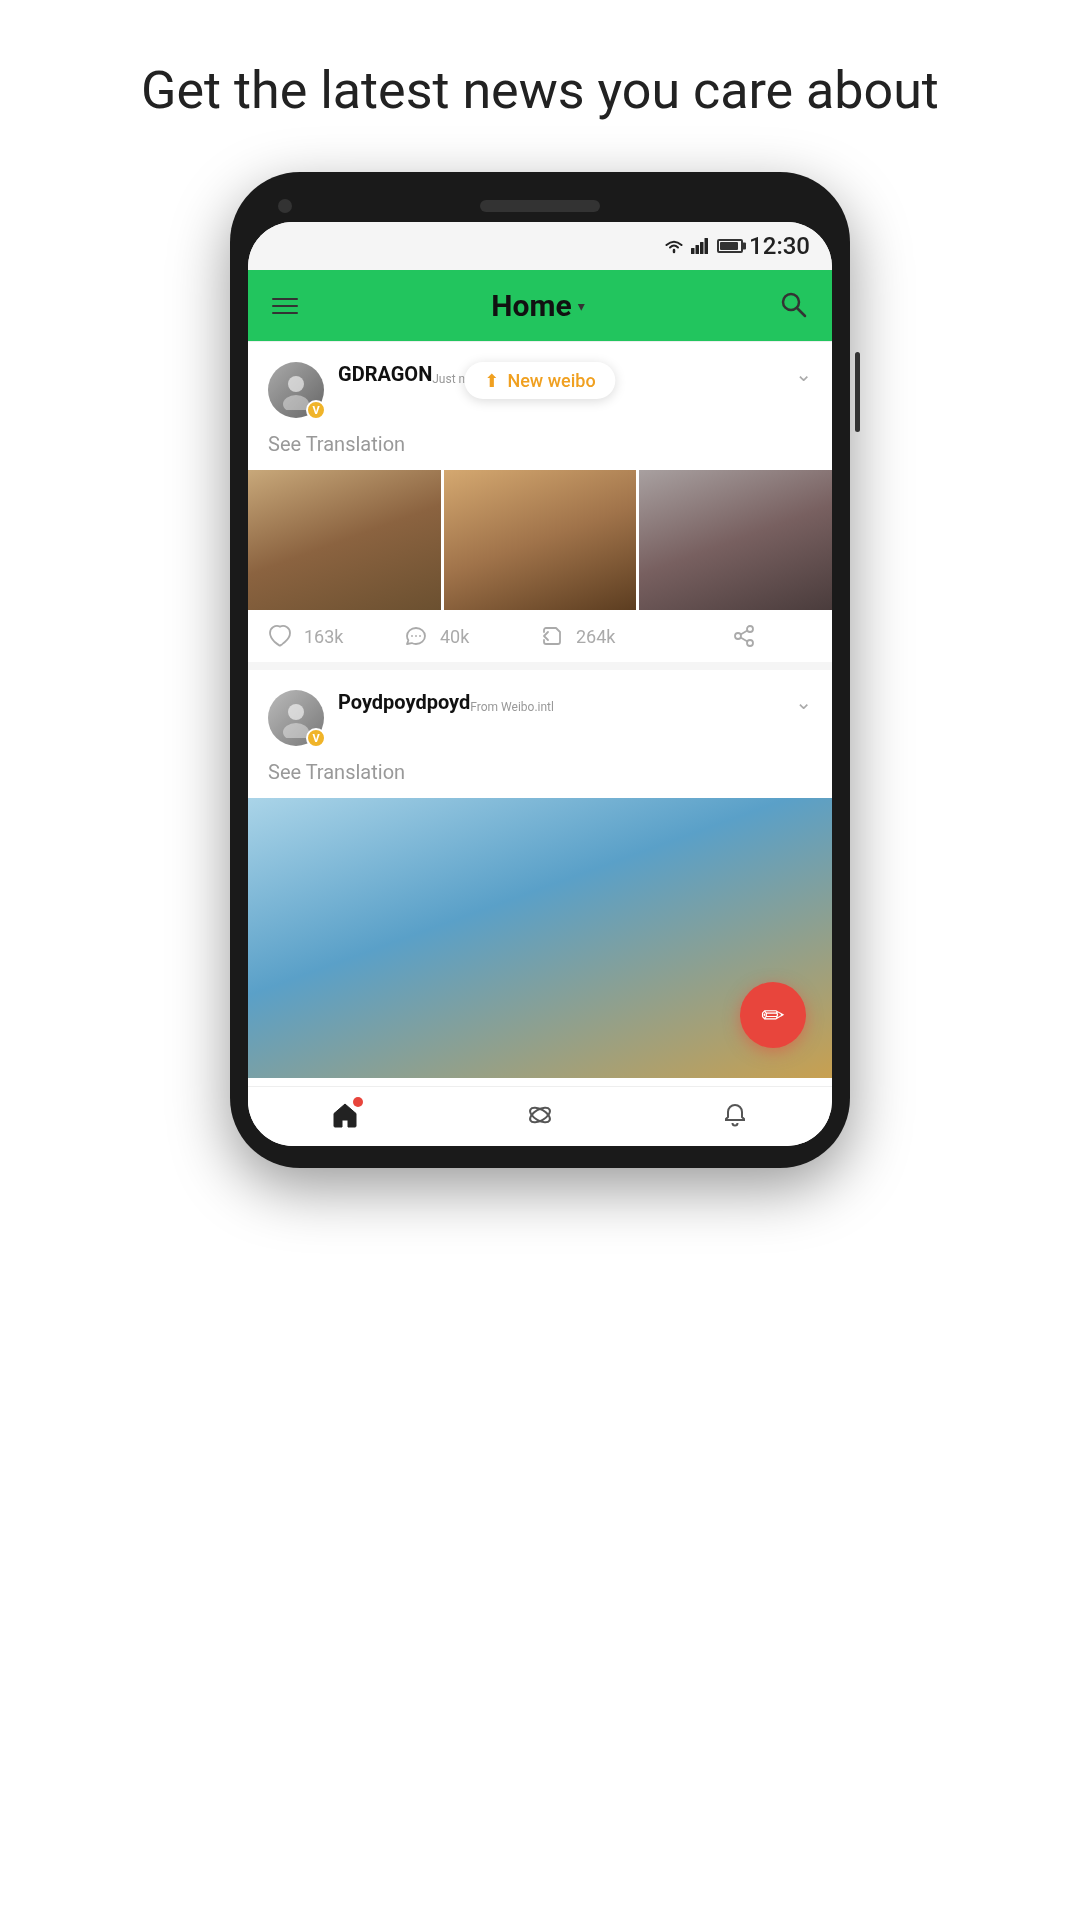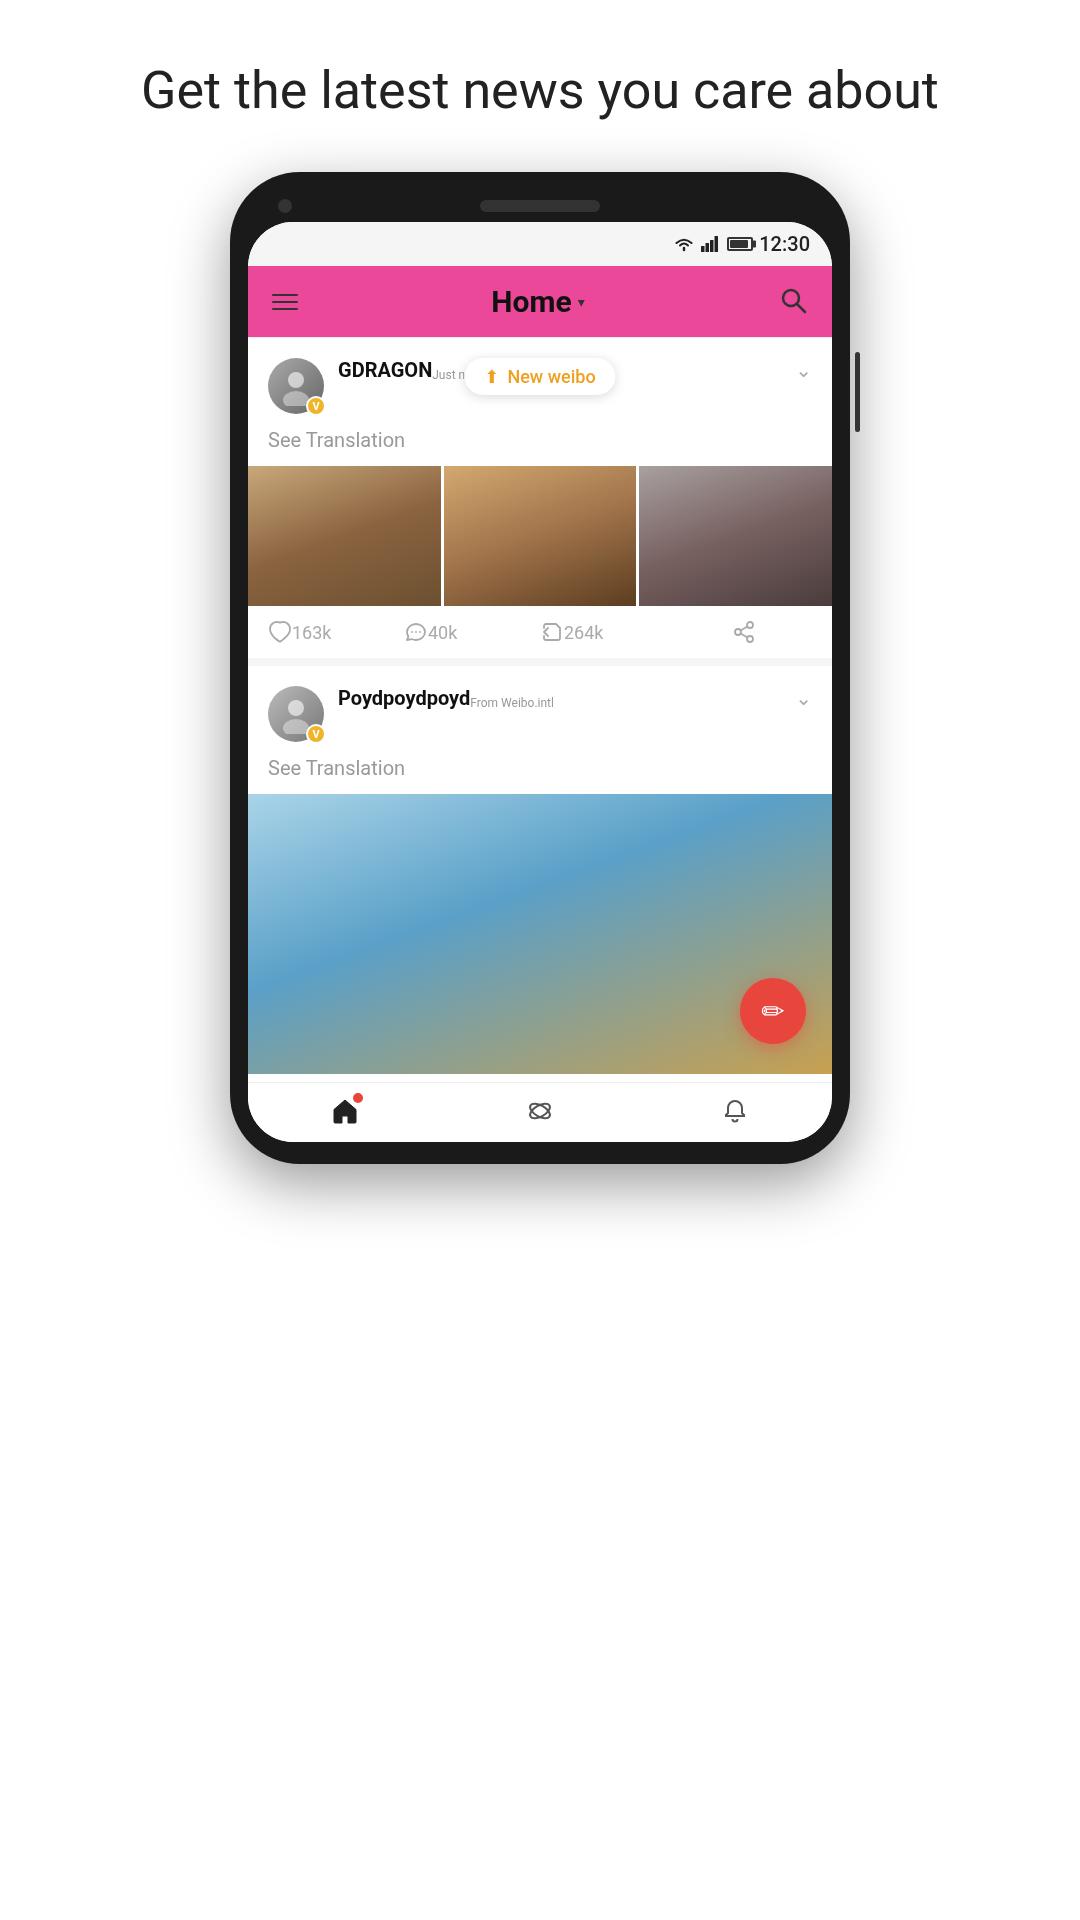--- a/index.html
+++ b/index.html
@@ -82,21 +82,21 @@
       align-items: center;
       padding: 10px 22px;
       gap: 8px;
     }
     .status-icons {
       display: flex;
       align-items: center;
       gap: 6px;
     }
     .status-time {
-      font-size: 20px;
+      font-size: 24px;
       font-weight: 500;
       color: #222;
     }
     .battery-icon {
       width: 26px;
       height: 14px;
       border: 2px solid #333;
       border-radius: 2px;
       position: relative;
       display: inline-block;
@@ -118,21 +118,21 @@
       left: 1px;
       top: 1px;
       bottom: 1px;
       width: 80%;
       background: #333;
       border-radius: 1px;
     }
 
     
     .app-header {
-      background: #ec4899;
+      background: #22c55e;
       display: flex;
       align-items: center;
       justify-content: space-between;
       padding: 18px 24px;
       border-bottom: 1px solid #eee;
     }
     .menu-icon {
       display: flex;
       flex-direction: column;
       gap: 5px;
@@ -292,21 +292,21 @@
     
     .post-actions {
       display: flex;
       align-items: center;
       padding: 14px 0;
       gap: 0;
     }
     .action-item {
       display: flex;
       align-items: center;
-      gap: 0;
+      gap: 12px;
       flex: 1;
       cursor: pointer;
       color: #aaa;
     }
     .action-count {
       font-size: 18px;
       color: #aaa;
     }
     .action-share {
       display: flex;

